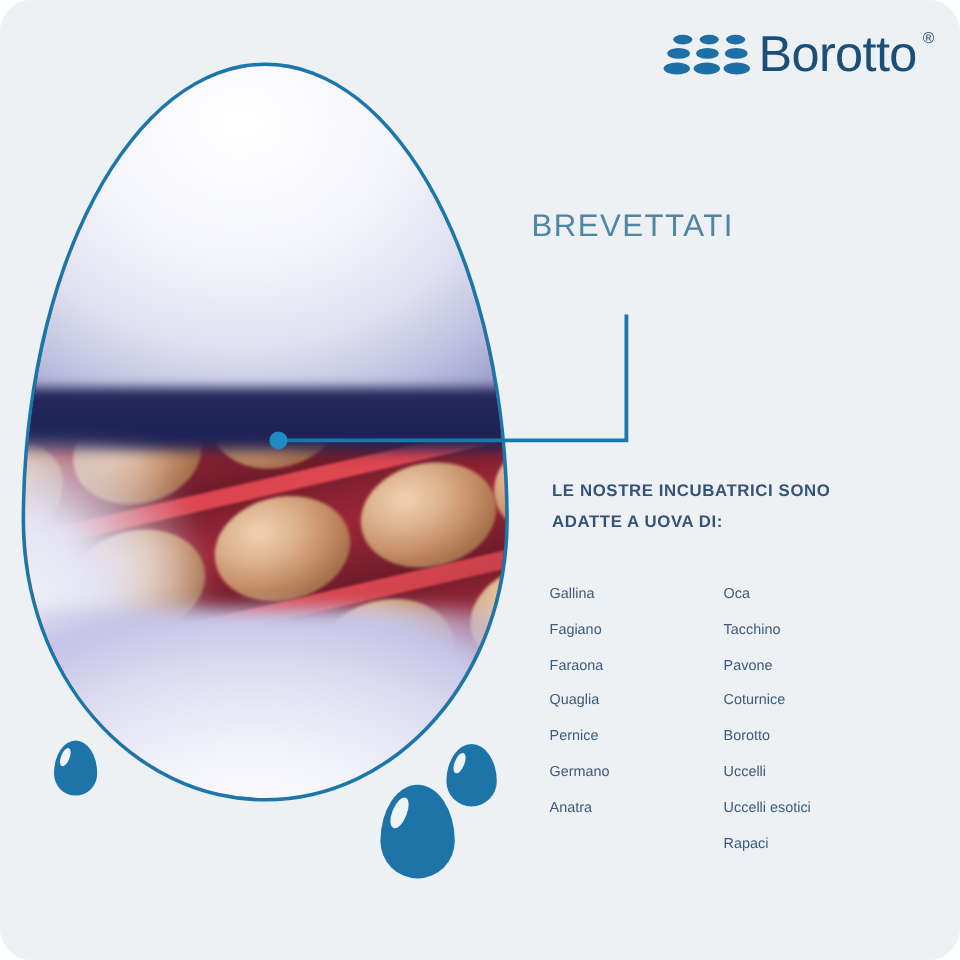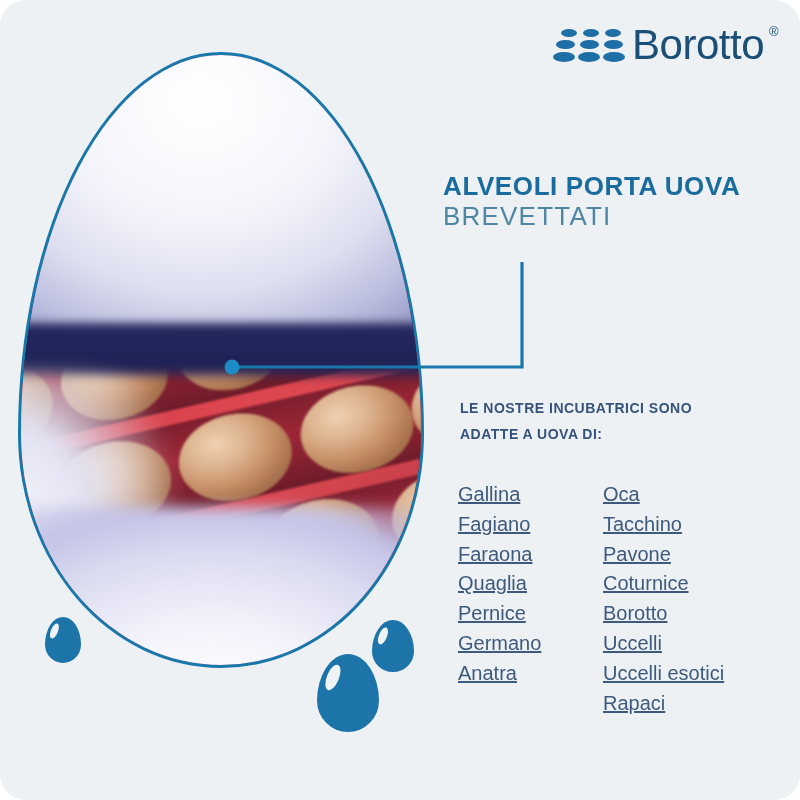--- a/index.html
+++ b/index.html
@@ -167,25 +167,24 @@
     left:458px;top:480px;
     display:flex;
     width:330px;
   }
   .lists .col{
     display:flex;flex-direction:column;
   }
   .lists .col.c1{width:145px;}
   .lists .col.c2{width:185px;}
   .lists .item{
-    font-size:20px;
+    font-size:12px;
     color:#3d5a7c;
     line-height:29.8px;
     white-space:nowrap;
-    text-decoration:underline;
   }
 
   
   .blue-egg{
     position:absolute;
     background:#1d74a8;
     border-radius:50% 50% 50% 50% / 60% 60% 40% 40%;
   }
   .blue-egg .hl{
     position:absolute;
@@ -253,21 +252,20 @@
       <div class="fg-blur"></div>
     </div>
   </div>
 
   <svg class="callout" viewBox="0 0 800 800" width="800" height="800">
     <polyline points="232,367 522,367 522,262" fill="none" stroke="#1878ab" stroke-width="3.2"></polyline>
     <circle cx="232" cy="367" r="7.5" fill="#1d8cc4"></circle>
   </svg>
 
   <div class="headline">
-    <div class="h1">ALVEOLI PORTA UOVA</div>
     <div class="h2">BREVETTATI</div>
   </div>
 
   <div class="subhead">
     <div>LE NOSTRE INCUBATRICI SONO</div>
     <div>ADATTE A UOVA DI:</div>
   </div>
 
   <div class="lists">
     <div class="col c1">

